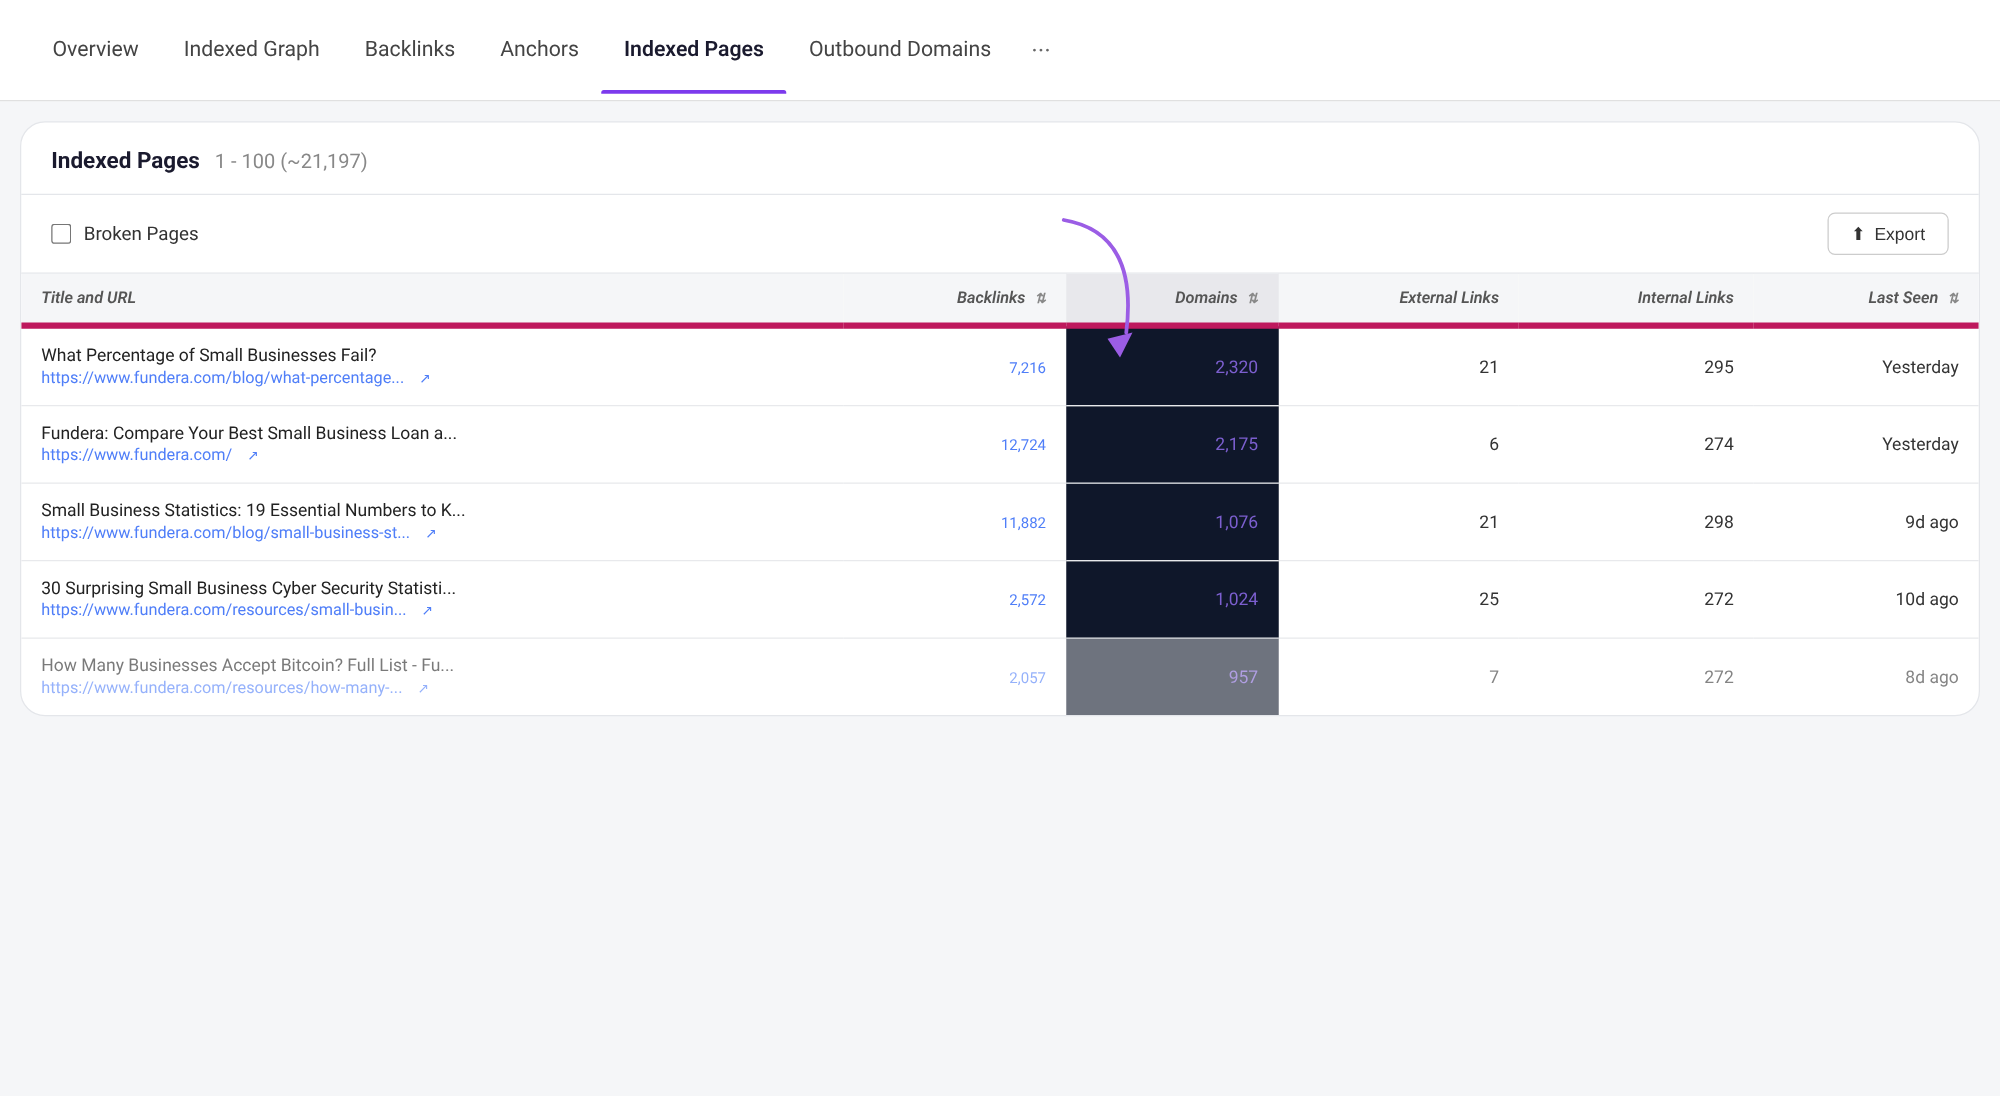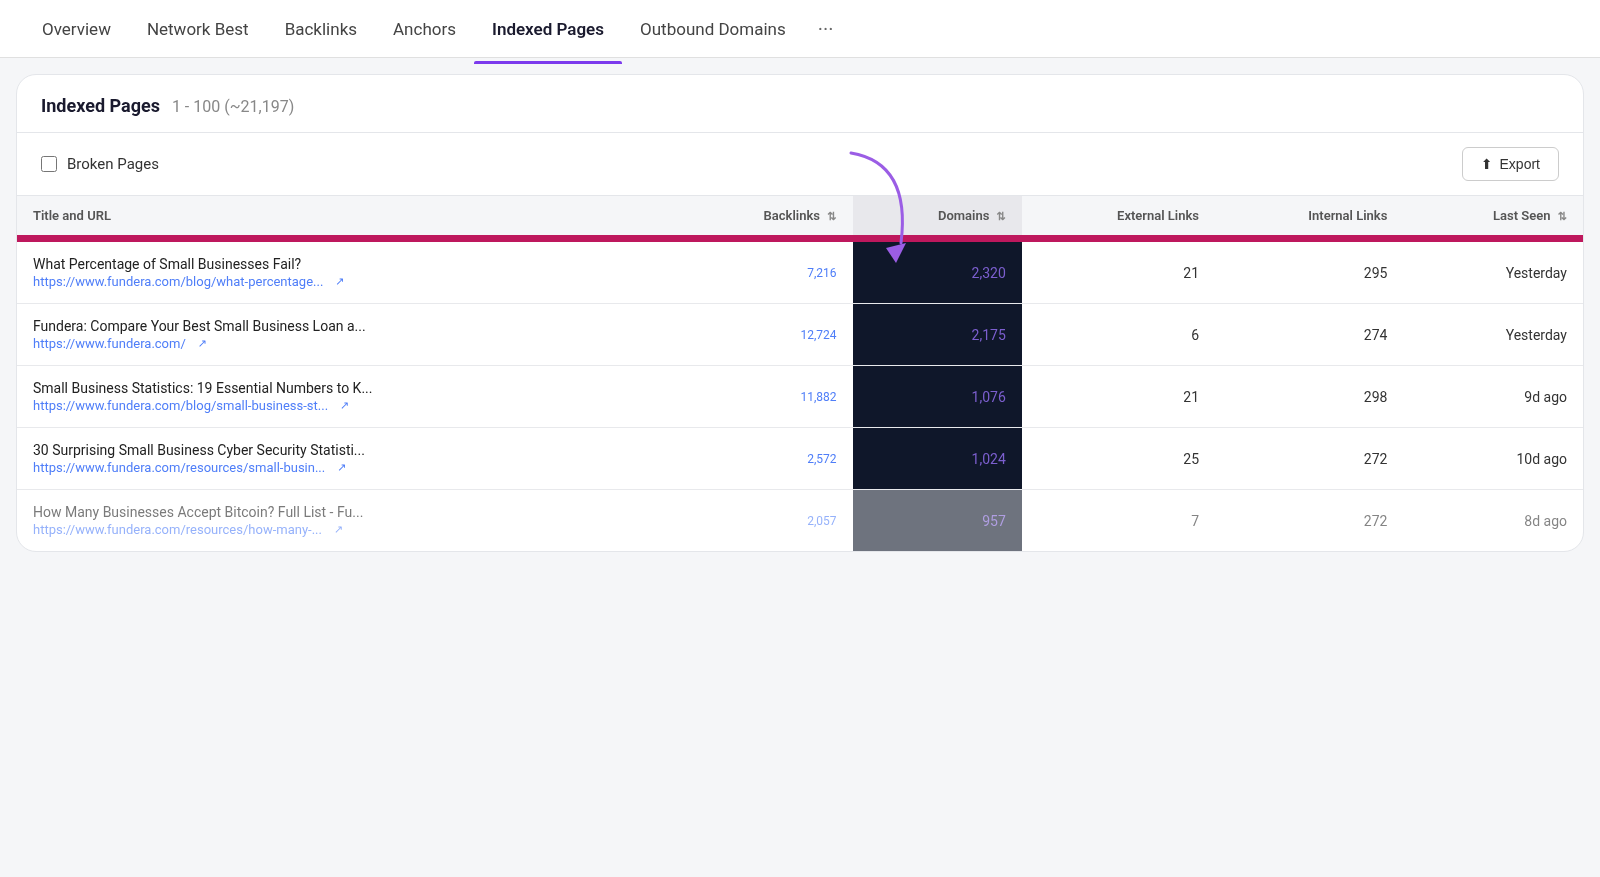--- a/index.html
+++ b/index.html
@@ -9,21 +9,21 @@
       color: #1a1a2e;
     }
 
     
     .nav-bar {
       background: #fff;
       border-bottom: 1px solid #e0e0e0;
       display: flex;
       align-items: center;
       padding: 0 24px;
-      height: 58px;
+      height: 81px;
       position: relative;
     }
     .nav-item {
       padding: 0 18px;
       height: 70px;
       display: flex;
       align-items: center;
       font-size: 17px;
       color: #444;
       cursor: pointer;
@@ -129,21 +129,22 @@
       width: 100%;
       overflow: hidden;
       position: relative;
     }
     table {
       width: 100%;
       border-collapse: collapse;
     }
     thead tr {
       background: #f5f6f8;
-      border-bottom: 7px solid #be185d;
+      border-bottom: 5px solid #be185d;
+      font-style: italic;
     }
     thead th {
       padding: 12px 16px;
       text-align: left;
       font-size: 13px;
       font-weight: 600;
       color: #555;
       white-space: nowrap;
     }
     thead th.align-right { text-align: right; }
@@ -190,21 +191,21 @@
     }
   </style>
 </head>
 <body>
 
 <nav class="nav-bar">
   <div class="nav-item">
     <span>Overview</span>
   </div>
   <div class="nav-item">
-    <span>Network Best</span>
+    <span>Indexed Graph</span>
   </div>
   <div class="nav-item">
     <span>Backlinks</span>
   </div>
   <div class="nav-item">
     <span>Anchors</span>
   </div>
   <div class="nav-item active">
     <span>Indexed Pages</span>
   </div>

